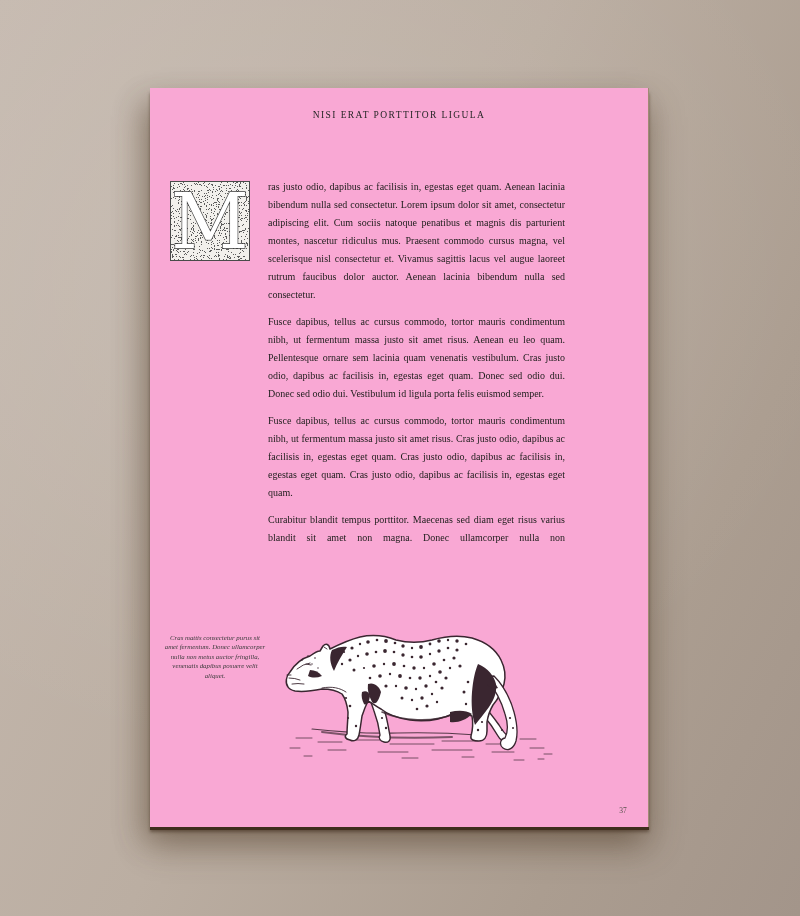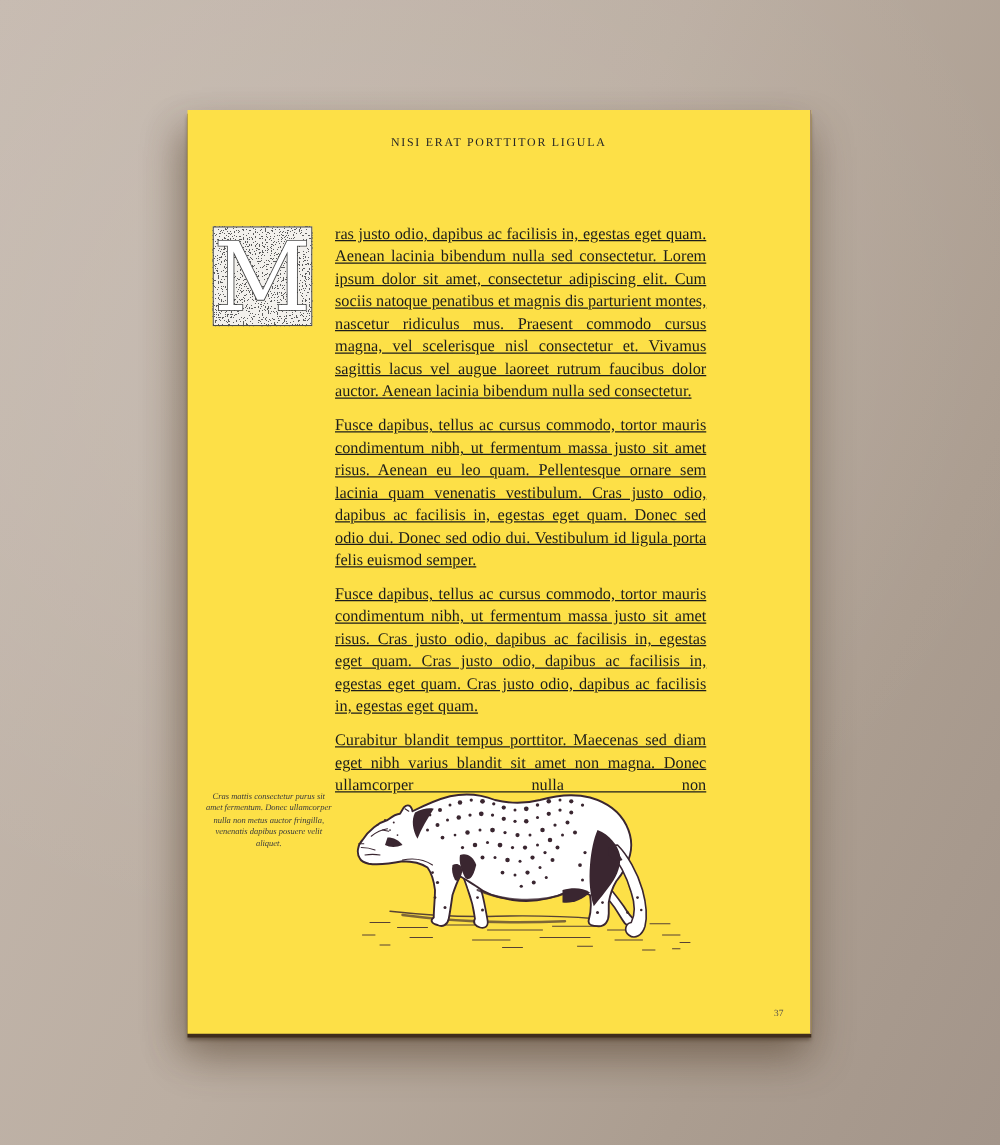--- a/index.html
+++ b/index.html
@@ -5,36 +5,36 @@
   html,body{margin:0;padding:0;}
   body{
     width:800px;height:916px;overflow:hidden;position:relative;
     background:
       radial-gradient(120% 90% at 35% 30%, rgba(255,255,255,0.10), rgba(0,0,0,0) 60%),
       linear-gradient(115deg, #c6bab0 0%, #bbaea2 45%, #ab9d90 78%, #a3958a 100%);
     font-family:"Liberation Serif","DejaVu Serif",serif;
   }
   .page{
     position:absolute;left:150px;top:88px;width:499px;height:739px;
-    background:#fde047;box-sizing:border-box;
+    background:#f9a8d4;box-sizing:border-box;
     border-right:1px solid #a18a74;
     box-shadow:
       0 3px 0 #3f2d1d,
       0 5px 3px rgba(63,45,29,.55),
       0 18px 32px rgba(84,64,44,.45),
       -10px 14px 26px rgba(84,64,44,.25);
   }
   .running-head{
     position:absolute;top:22px;left:0;right:0;text-align:center;
     font-size:9.5px;letter-spacing:1.4px;color:#262626;
   }
   .dropcap{position:absolute;left:20px;top:93px;width:80px;height:80px;}
   .body-col{
     position:absolute;left:118px;top:90px;width:297px;
-    font-size:13px;line-height:18px;color:#1d1d1b;text-align:justify;text-decoration:underline;
+    font-size:10px;line-height:18px;color:#1d1d1b;text-align:justify;
   }
   .body-col p{margin:0;}
   .body-col p + p{margin-top:9px;}
   .body-col p.continued{text-align-last:justify;}
   .margin-note{
     position:absolute;left:14px;top:545px;width:102px;
     font-size:6.8px;line-height:9.4px;font-style:italic;color:#3a3a3a;
     text-align:center;
   }
   .illustration{position:absolute;left:132px;top:538px;width:282px;height:140px;margin:0;}
@@ -68,21 +68,21 @@
       <rect width="80" height="80" filter="url(#speckle)"></rect>
       <rect x="0.5" y="0.5" width="79" height="79" fill="none" stroke="#4a4a4a" stroke-width="1"></rect>
       <text x="40" y="67" text-anchor="middle" font-family="DejaVu Serif, serif" font-size="76" fill="#ffffff" stroke="#3c3c3c" stroke-width="1.3" paint-order="stroke">M</text>
     </svg>
   </div>
 
   <div class="body-col">
     <p>ras justo odio, dapibus ac facilisis in, egestas eget quam. Aenean lacinia bibendum nulla sed consectetur. Lorem ipsum dolor sit amet, consectetur adipiscing elit. Cum sociis natoque penatibus et magnis dis parturient montes, nascetur ridiculus mus. Praesent commodo cursus magna, vel scelerisque nisl consectetur et. Vivamus sagittis lacus vel augue laoreet rutrum faucibus dolor auctor. Aenean lacinia bibendum nulla sed consectetur.</p>
     <p>Fusce dapibus, tellus ac cursus commodo, tortor mauris condimentum nibh, ut fermentum massa justo sit amet risus. Aenean eu leo quam. Pellentesque ornare sem lacinia quam venenatis vestibulum. Cras justo odio, dapibus ac facilisis in, egestas eget quam. Donec sed odio dui. Donec sed odio dui. Vestibulum id ligula porta felis euismod semper.</p>
     <p>Fusce dapibus, tellus ac cursus commodo, tortor mauris condimentum nibh, ut fermentum massa justo sit amet risus. Cras justo odio, dapibus ac facilisis in, egestas eget quam. Cras justo odio, dapibus ac facilisis in, egestas eget quam. Cras justo odio, dapibus ac facilisis in, egestas eget quam.</p>
-    <p class="continued">Curabitur blandit tempus porttitor. Maecenas sed diam eget nibh varius blandit sit amet non magna. Donec ullamcorper nulla non</p>
+    <p class="continued">Curabitur blandit tempus porttitor. Maecenas sed diam eget risus varius blandit sit amet non magna. Donec ullamcorper nulla non</p>
   </div>
 
   <aside class="margin-note">Cras mattis consectetur purus sit amet fermentum. Donec ullamcorper nulla non metus auctor fringilla, venenatis dapibus posuere velit aliquet.</aside>
 
   <figure class="illustration">
     <svg viewBox="0 0 282 140">
       <g fill="none" stroke="#3a2630" stroke-linecap="round">
 
         <path d="M40 106 q60 8 130 5" stroke-width="2" opacity="0.65"></path>
         <path d="M30 103 q45 5 85 4 q42 -1 80 2" stroke-width="1.1" opacity="0.85"></path>

